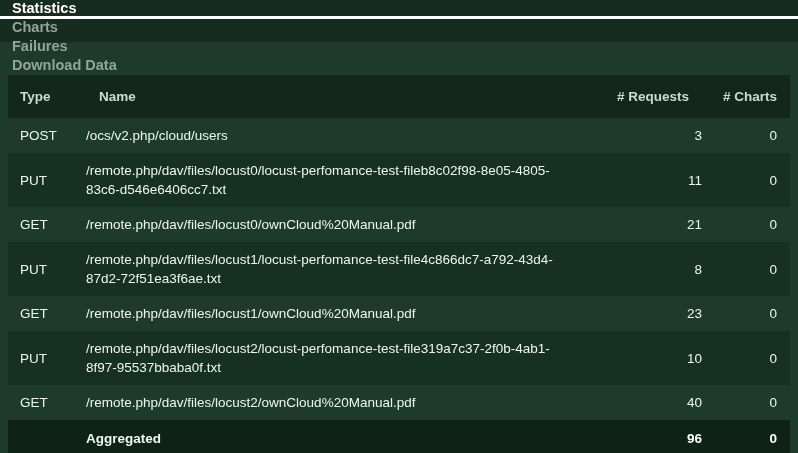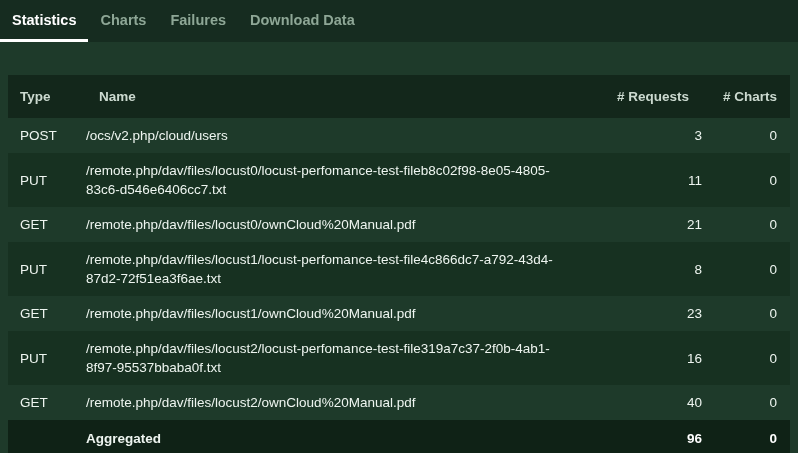--- a/index.html
+++ b/index.html
@@ -11,21 +11,21 @@
   *{box-sizing:border-box;}
   html,body{margin:0;padding:0;}
   body{
     width:798px;height:453px;overflow:hidden;
     background:var(--page-bg);
     font-family:"Liberation Sans", sans-serif;
     color:var(--cell-text);
   }
   .nav{
     height:42px;background:var(--nav-bg);
-    display:flex;align-items:stretch;
+    display:flex;align-items:stretch;flex-direction:column;
   }
   .tab{
     display:flex;align-items:center;
     padding:0 12px;margin-top:0;
     font-size:14.5px;font-weight:700;
     color:var(--inactive-tab);
     border-bottom:3px solid transparent;
     cursor:pointer;white-space:nowrap;
   }
   .tab.active{color:var(--active-tab);border-bottom-color:var(--active-tab);}
@@ -121,21 +121,21 @@
   </tr>
         <tr class="odd">
     <td class="type">GET</td>
     <td class="name">/remote.php/dav/files/locust1/ownCloud%20Manual.pdf</td>
     <td class="num">23</td>
     <td class="num last">0</td>
   </tr>
         <tr class="even">
     <td class="type">PUT</td>
     <td class="name">/remote.php/dav/files/locust2/locust-perfomance-test-file319a7c37-2f0b-4ab1-8f97-95537bbaba0f.txt</td>
-    <td class="num">16</td>
+    <td class="num">10</td>
     <td class="num last">0</td>
   </tr>
         <tr class="odd">
     <td class="type">GET</td>
     <td class="name">/remote.php/dav/files/locust2/ownCloud%20Manual.pdf</td>
     <td class="num">40</td>
     <td class="num last">0</td>
   </tr>
       </tbody>
     <tfoot>

